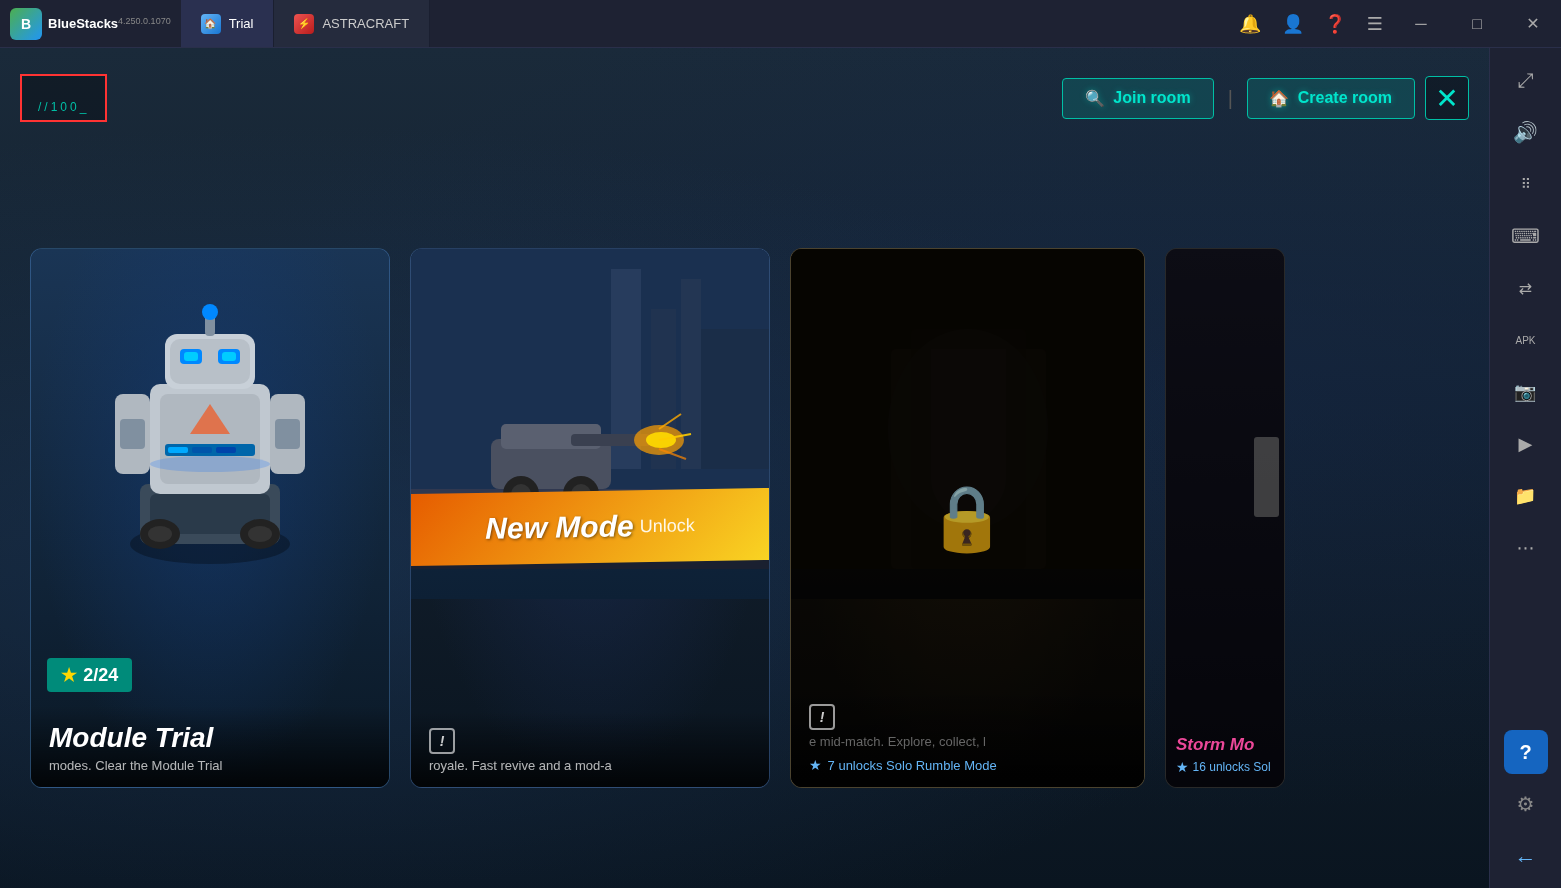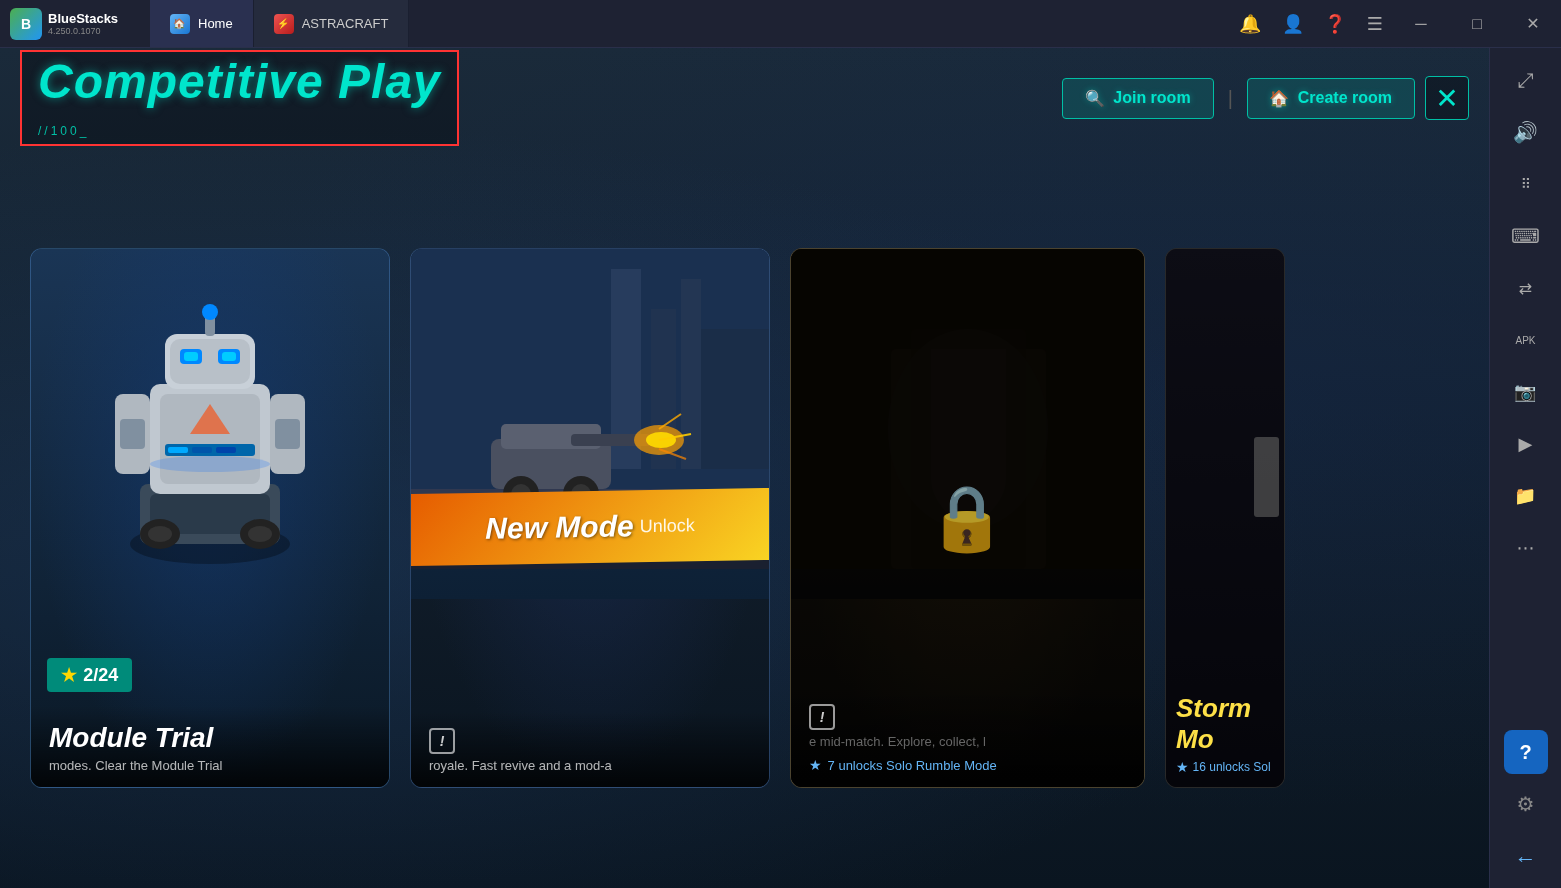--- a/index.html
+++ b/index.html
@@ -36,21 +36,21 @@
       background: linear-gradient(135deg, #4CAF50, #2196F3);
       display: flex;
       align-items: center;
       justify-content: center;
       font-size: 14px;
       font-weight: bold;
       color: white;
     }
     .bs-logo-text {
       display: flex;
-      flex-direction: column;
+      flex-direction: row;
     }
     .bs-name {
       color: #ffffff;
       font-size: 13px;
       font-weight: bold;
     }
     .bs-version {
       color: #888;
       font-size: 9px;
     }
@@ -471,23 +471,23 @@
     
     .storm-content {
       position: absolute;
       bottom: 0;
       left: 0;
       right: 0;
       padding: 12px 10px;
       z-index: 10;
     }
     .storm-title {
-      font-size: 26px;
+      font-size: 17px;
       font-weight: 900;
-      color: #fde047;
+      color: #ec4899;
       font-style: italic;
     }
     .storm-unlock {
       display: flex;
       align-items: center;
       gap: 4px;
       font-size: 12px;
       color: #64b5f6;
       margin-top: 4px;
     }
@@ -499,21 +499,21 @@
   <div class="bs-logo">
     <div class="bs-logo-icon">B</div>
     <div class="bs-logo-text">
       <span class="bs-name">BlueStacks</span>
       <span class="bs-version">4.250.0.1070</span>
     </div>
   </div>
 
   <div class="tab active">
     <div class="tab-icon">🏠</div>
-    <span>Home</span>
+    <span>Trial</span>
   </div>
 
   <div class="tab">
     <div class="tab-icon astra">⚡</div>
     <span>ASTRACRAFT</span>
   </div>
 
   <div class="titlebar-right">
     <span class="titlebar-icon">🔔</span>
     <span class="titlebar-icon">👤</span>
@@ -523,21 +523,20 @@
     <div class="titlebar-btn">□</div>
     <div class="titlebar-btn close">✕</div>
   </div>
 </div>
 
 <div class="game-area">
   <div class="bg-overlay"></div>
 
   <div class="game-header">
     <div class="page-title-wrapper">
-      <div class="page-title">Competitive Play</div>
       <div class="page-subtitle">//100_</div>
     </div>
 
     <div class="header-actions">
       <div class="action-btn">
         <span>🔍</span>
         <span>Join room</span>
       </div>
       <span class="action-divider">|</span>
       <div class="action-btn">

